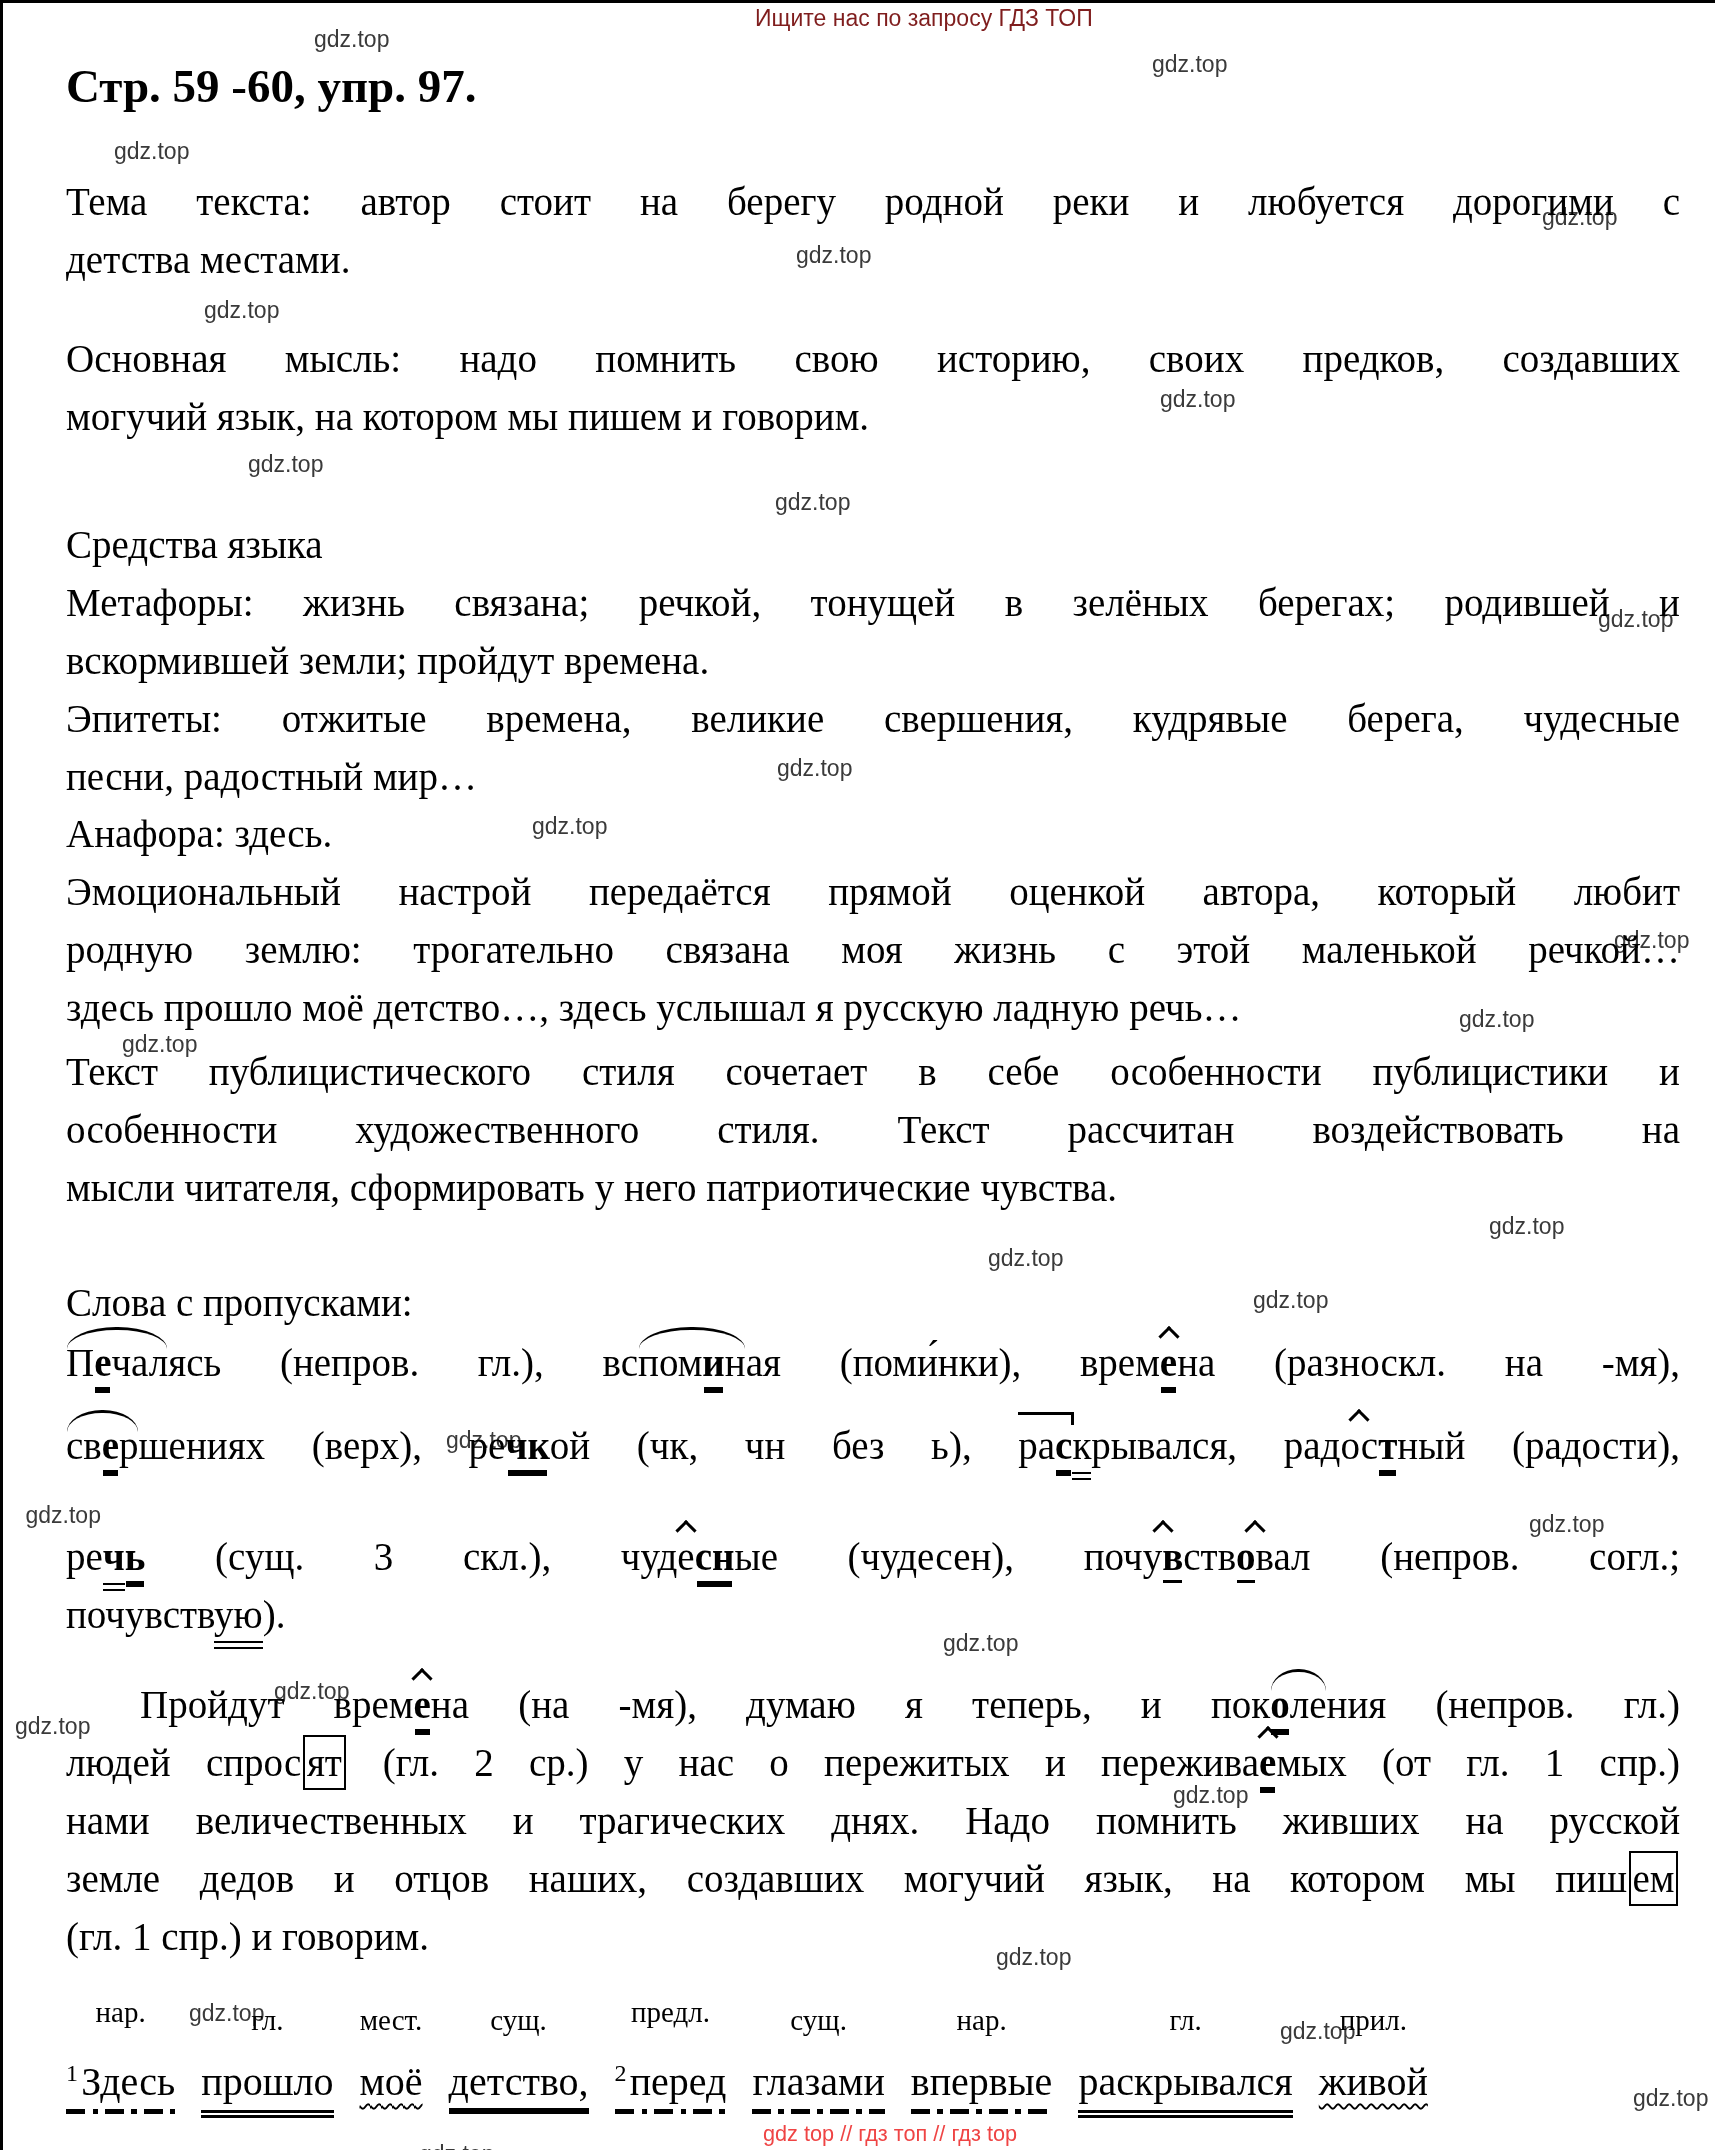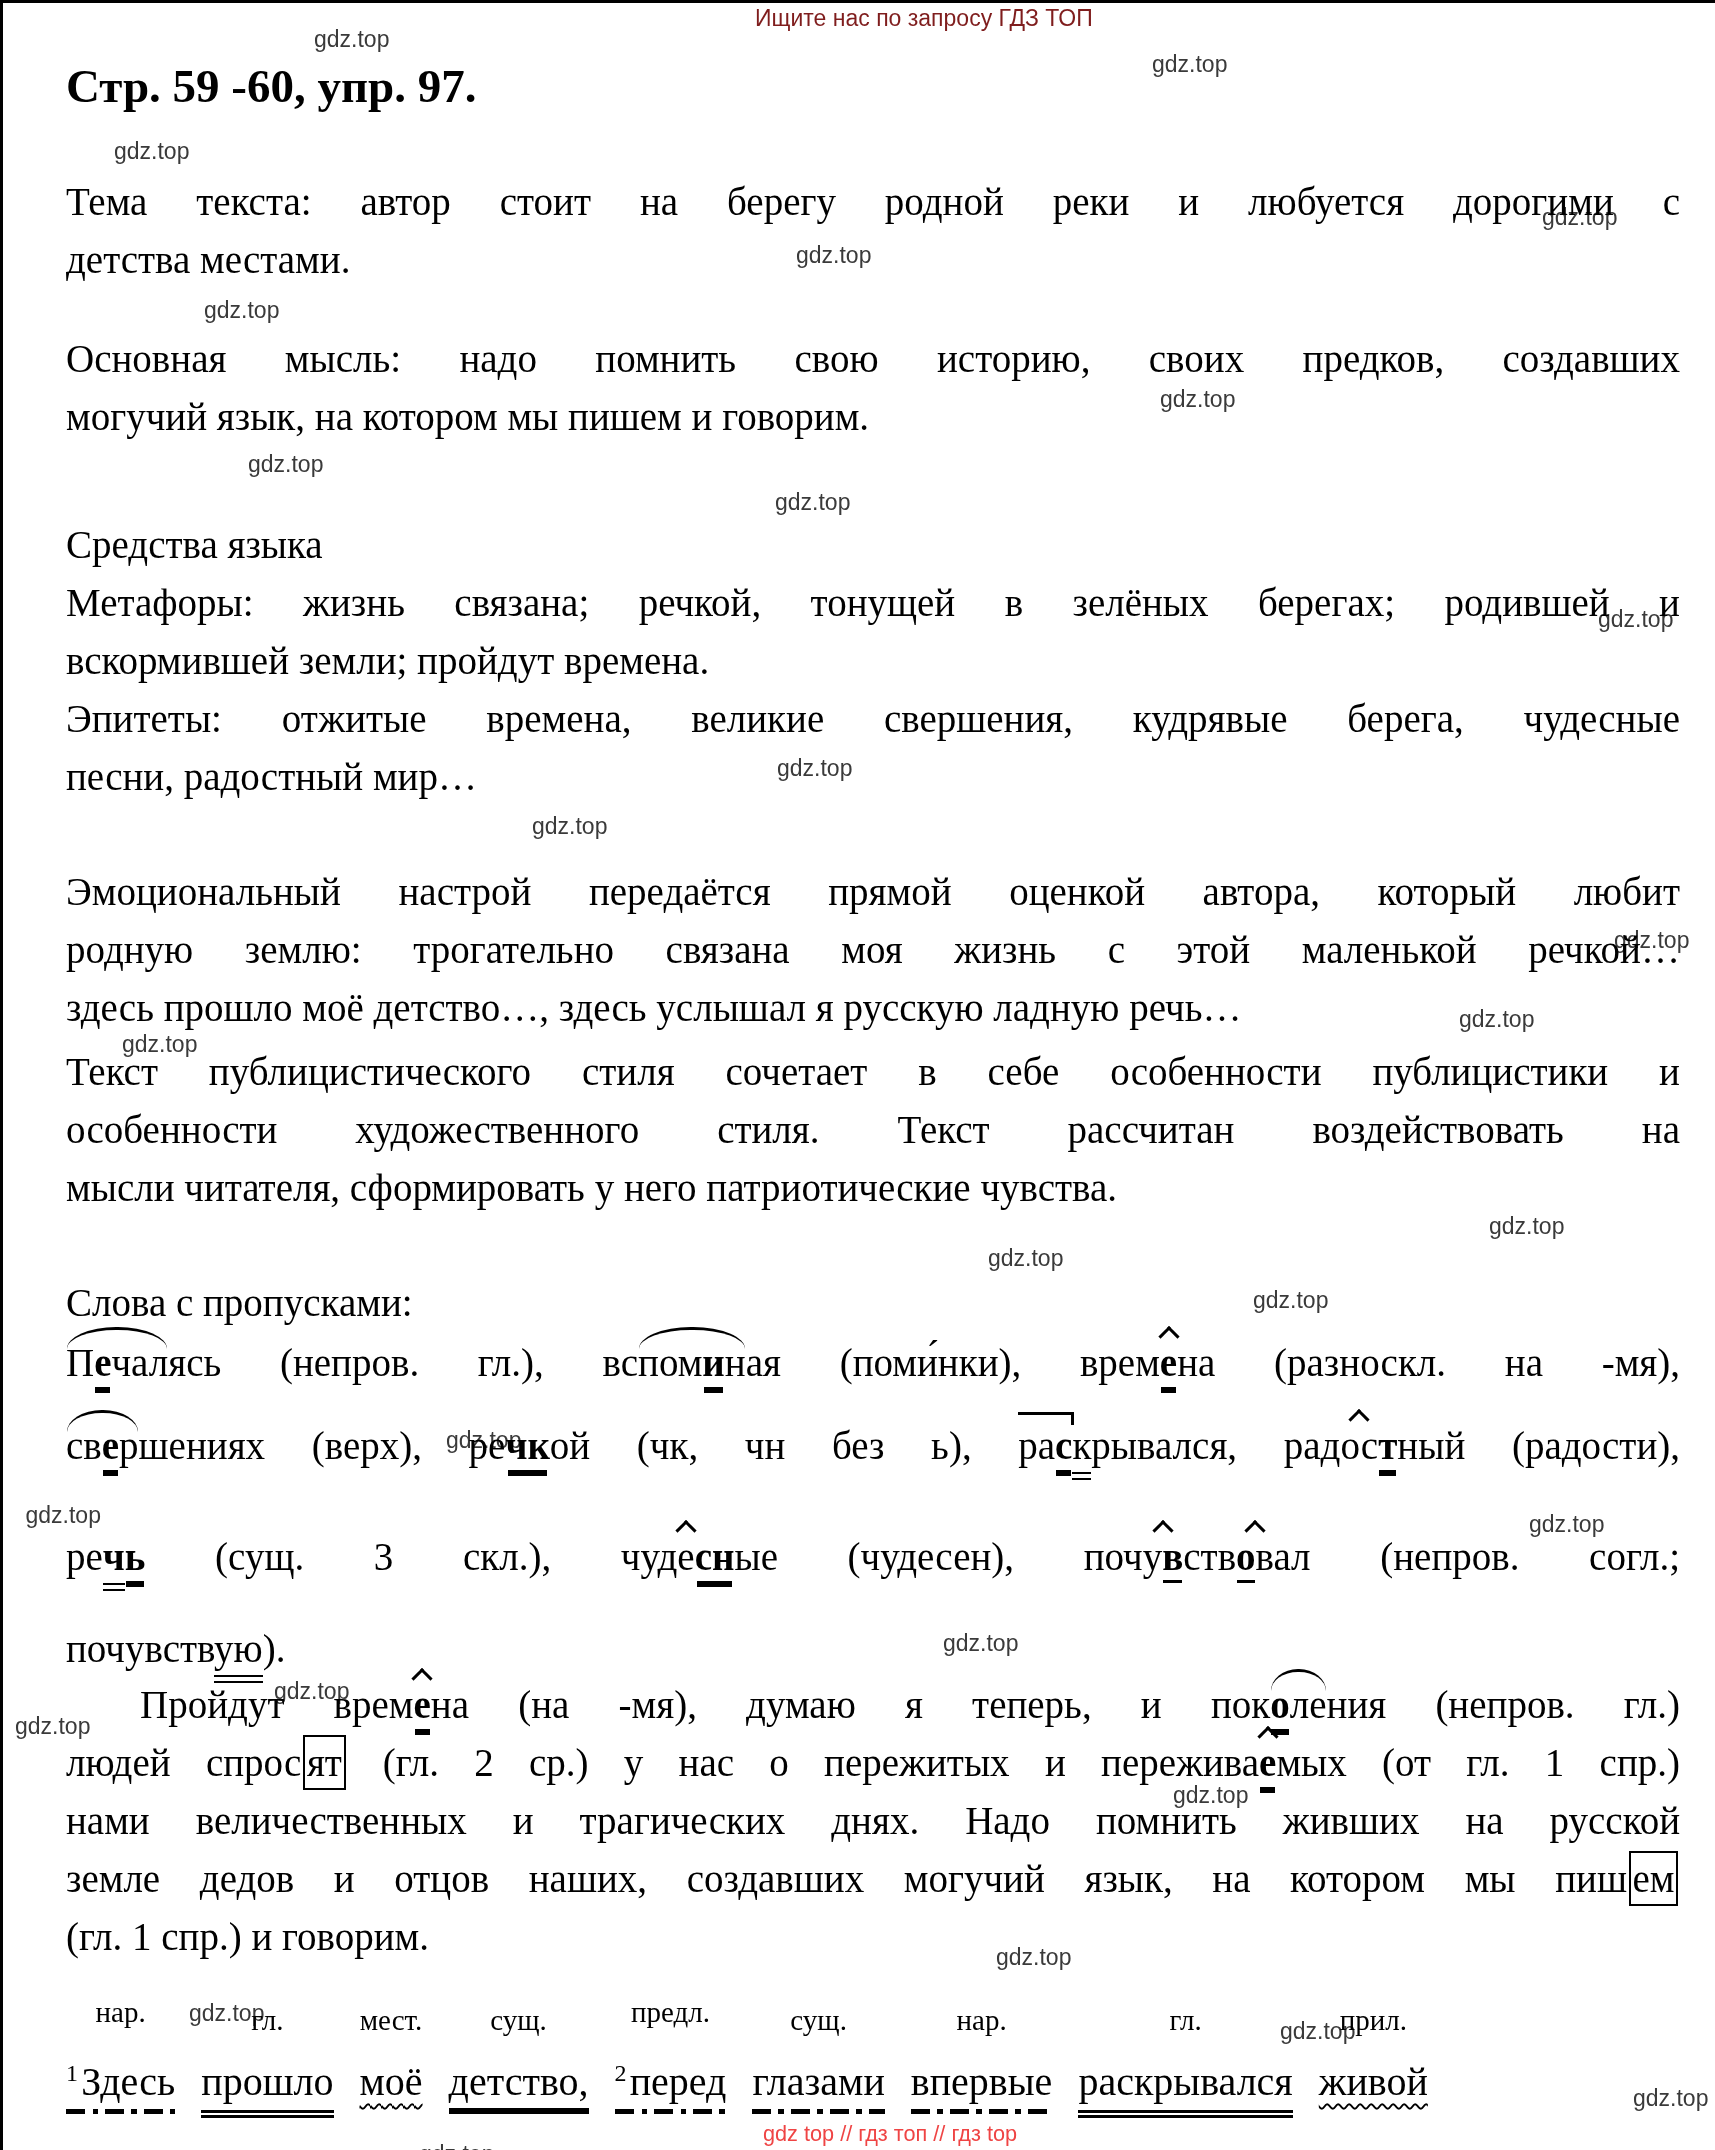--- a/index.html
+++ b/index.html
@@ -104,39 +104,40 @@
   <div class="blk" style="top:571px;">
       <div class="ln jl">Метафоры: жизнь связана; речкой, тонущей в зелёных берегах; родившей и</div>
       <div class="ln ll">вскормившей земли; пройдут времена.</div>
     </div>
 
   <div class="blk" style="top:687px;">
       <div class="ln jl">Эпитеты: отжитые времена, великие свершения, кудрявые берега, чудесные</div>
       <div class="ln ll">песни, радостный мир…</div>
     </div>
 
+  <div class="h-line" style="top:802px;">Анафора: здесь.</div>
 
   <div class="blk" style="top:860px;">
       <div class="ln jl">Эмоциональный настрой передаётся прямой оценкой автора, который любит</div>
       <div class="ln jl">родную землю: трогательно связана моя жизнь с этой маленькой речкой…</div>
       <div class="ln ll">здесь прошло моё детство…, здесь услышал я русскую ладную речь…</div>
     </div>
 
   <div class="blk" style="top:1040px;">
       <div class="ln jl">Текст публицистического стиля сочетает в себе особенности публицистики и</div>
       <div class="ln jl">особенности художественного стиля. Текст рассчитан воздействовать на</div>
       <div class="ln ll">мысли читателя, сформировать у него патриотические чувства.</div>
     </div>
 
   <div class="h-line" style="top:1271px;">Слова с пропусками:</div>
 
   <div class="ann jline" style="top:1335px;"><span class="tok arc"><span class="tok">П</span><span class="tok b dul">е</span><span class="tok">чал</span></span><span class="tok">ясь (непров. гл.), </span><span class="tok">вс</span><span class="tok arc"><span class="tok">пом</span><span class="tok b dul">и</span><span class="tok">н</span></span><span class="tok">ая (поми́нки), </span><span class="tok">врем</span><span class="tok b caret dul">е</span><span class="tok">на (разноскл. на -мя),</span></div>
   <div class="ann jline" style="top:1418px;"><span class="tok arc"><span class="tok">св</span><span class="tok b dul">е</span><span class="tok">р</span></span><span class="tok">шениях (верх), </span><span class="tok">ре</span><span class="tok b dul">чк</span><span class="tok">ой (чк, чн без ь), </span><span class="tok pre"><span class="tok">ра</span><span class="tok b dul">с</span></span><span class="tok ddul">к</span><span class="tok">рывался, </span><span class="tok">рад</span><span class="tok caret">ос</span><span class="tok b dul">т</span><span class="tok">ный (радости),</span></div>
   <div class="ann jline" style="top:1529px;"><span class="tok">ре</span><span class="tok b ddul">ч</span><span class="tok b dul">ь</span><span class="tok"> (сущ. 3 скл.), </span><span class="tok">чуд</span><span class="tok caret">е</span><span class="tok b dul">сн</span><span class="tok">ые (чудесен), </span><span class="tok">поч</span><span class="tok caret"><span class="tok">у</span><span class="tok b ul">в</span></span><span class="tok">ств</span><span class="tok caret"><span class="tok b ul">о</span><span class="tok">в</span></span><span class="tok">ал (непров. согл.;</span></div>
-  <div class="ann" style="top:1587px;margin-top:34px;"><span class="tok">почувств</span><span class="tok ddul">ую</span><span class="tok">).</span></div>
+  <div class="ann" style="top:1587px;"><span class="tok">почувств</span><span class="tok ddul">ую</span><span class="tok">).</span></div>
 
   <div class="blk" style="top:1673px;">
       <div class="ln jl" style="text-indent: 74px;"><span class="tok">Пройдут врем</span><span class="tok b caret dul">е</span><span class="tok">на (на -мя), думаю я теперь, и пок</span><span class="tok arc"><span class="tok b dul">о</span><span class="tok">ле</span></span><span class="tok">ния (непров. гл.)</span></div>
       <div class="ln jl"><span class="tok">людей спрос</span><span class="tok box">ят</span><span class="tok"> (гл. 2 ср.) у нас о пережитых и пережива</span><span class="tok b caret dul">е</span><span class="tok">мых (от гл. 1 спр.)</span></div>
       <div class="ln jl"><span class="tok">нами величественных и трагических днях. Надо помнить живших на русской</span></div>
       <div class="ln jl"><span class="tok">земле дедов и отцов наших, создавших могучий язык, на котором мы пиш</span><span class="tok box">ем</span></div>
       <div class="ln ll"><span class="tok">(гл. 1 спр.) и говорим.</span></div>
     </div>
 
   <div id="sentence-row">

